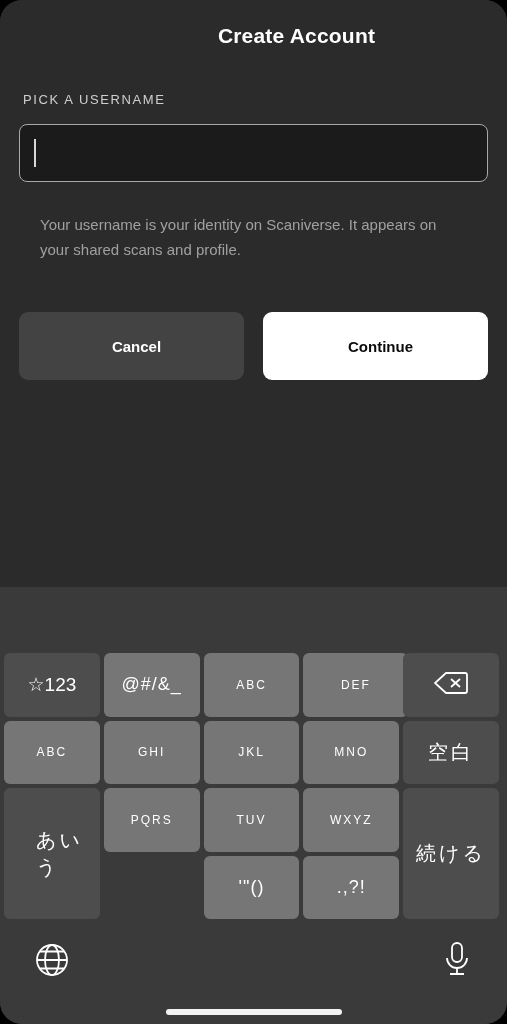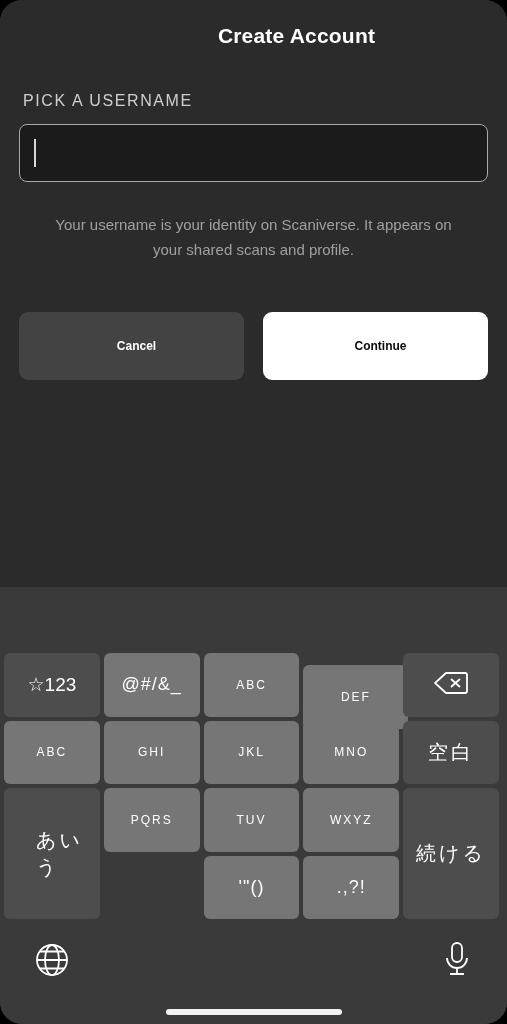--- a/index.html
+++ b/index.html
@@ -38,21 +38,21 @@
     font-size: 21px;
     font-weight: bold;
     color: #ffffff;
     letter-spacing: 0.2px;
     margin-left: 43px;
   }
 
   #username-label {
     position: absolute;
     left: 23px; top: 92px;
-    font-size: 16px;
+    font-size: 13px;
     font-weight: 500;
     color: #cfcfcf;
     letter-spacing: 1.6px;
   }
 
   #username-input {
     position: absolute;
     left: 19px; top: 124px;
     width: 469px;
     height: 58px;
@@ -72,41 +72,41 @@
     left: 34px; top: 139px;
     width: 2px;
     height: 28px;
     background: #d8d8d8;
   }
 
   #helper-text {
     position: absolute;
     left: 40px; top: 212px;
     width: 427px;
-    text-align: center;
+    text-align: left;
     font-size: 15px;
     line-height: 25px;
     color: #a0a0a0;
   }
 
   #button-row {
     position: absolute;
     left: 19px; top: 312px;
     width: 469px;
     height: 68px;
     display: flex;
     gap: 19px;
   }
 
   .action-button {
     flex: 1;
     border: none;
     border-radius: 9px;
     font-family: "Liberation Sans", sans-serif;
-    font-size: 12px;
+    font-size: 15px;
     font-weight: bold;
     cursor: pointer;
     padding-left: 10px;
   }
   #cancel-button   { background: #434343; color: #ffffff; }
   #continue-button { background: #ffffff; color: #0b0b0b; }
 
   
   #keyboard {
     position: absolute;
@@ -208,21 +208,21 @@
         <div class="key dark star-key" style="left: 0px; top: 0px; width: 95.8px; height: 63.5px;">
           <span>☆</span>
           <span>123</span>
         </div>
         <div class="key light sym" style="left: 99.8px; top: 0px; width: 95.8px; height: 63.5px;">
           <span>@#/&amp;_</span>
         </div>
         <div class="key light" style="left: 199.6px; top: 0px; width: 95.8px; height: 63.5px;">
           <span>ABC</span>
         </div>
-        <div class="key light" style="left: 299.4px; top: 12px; width: 105px; height: 63.5px; justify-content: center;">
+        <div class="key light" style="left: 299.4px; top: 0px; width: 105px; height: 63.5px; justify-content: center;">
           <span>DEF</span>
         </div>
         <div class="key dark" style="left: 399.2px; top: 0px; width: 95.8px; height: 63.5px;">
           <span><svg class="bksp-svg" viewBox="0 0 34 24">
               <path d="M12 2 H31 a2 2 0 0 1 2 2 V20 a2 2 0 0 1 -2 2 H12 L1 12 Z"></path>
               <line x1="17" y1="8" x2="26" y2="16"></line>
               <line x1="26" y1="8" x2="17" y2="16"></line>
             </svg></span>
         </div>
         <div class="key light" style="left: 0px; top: 67.5px; width: 95.8px; height: 63.5px;">

